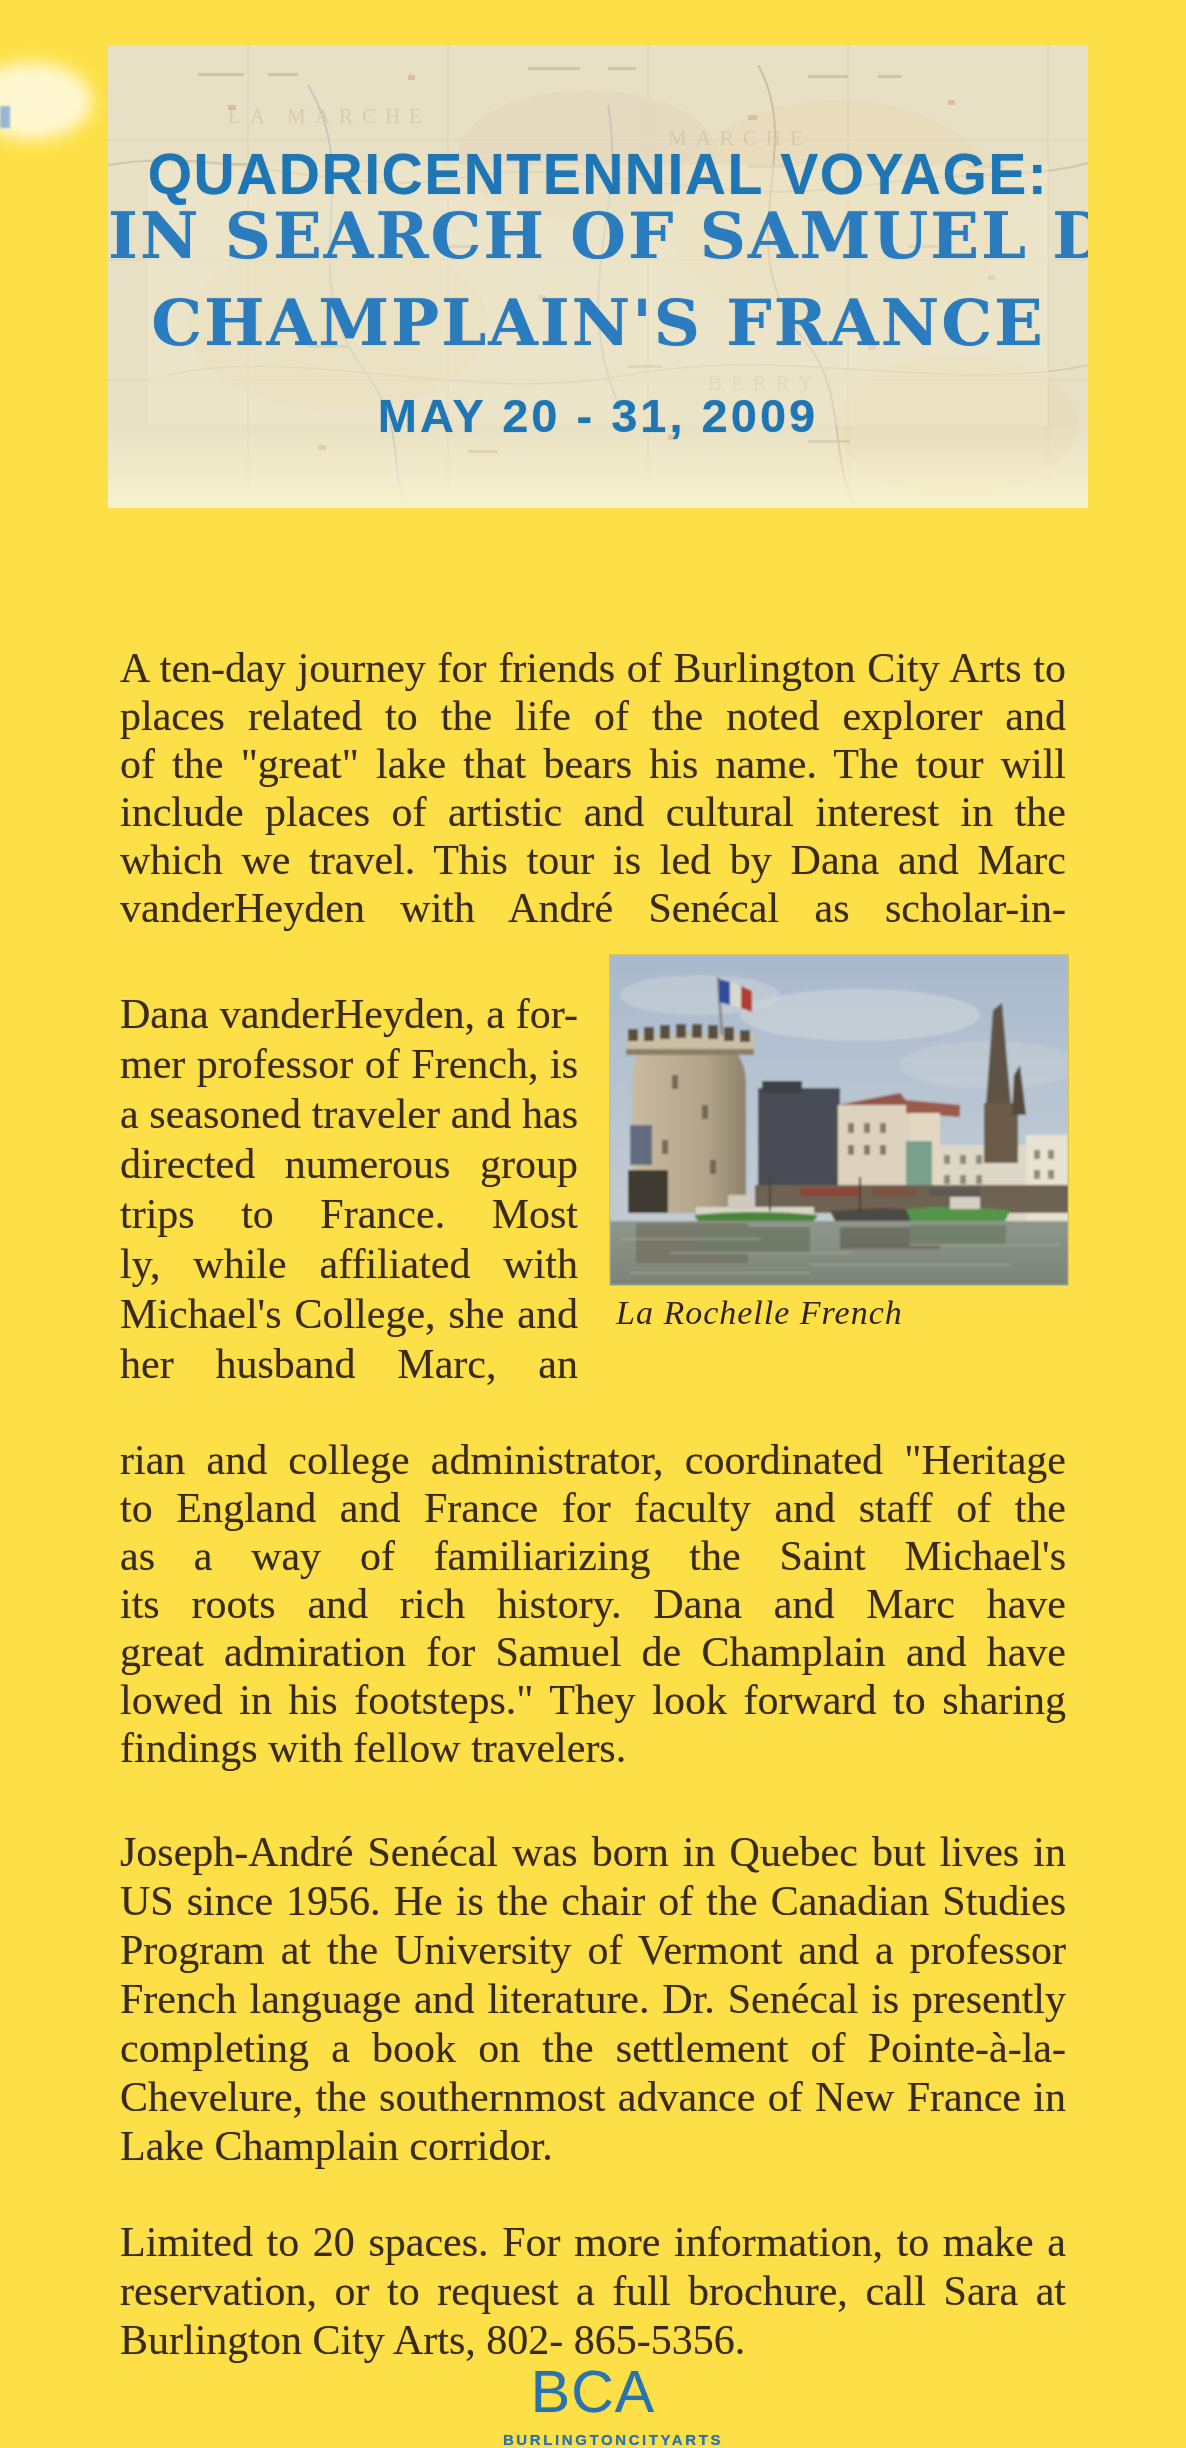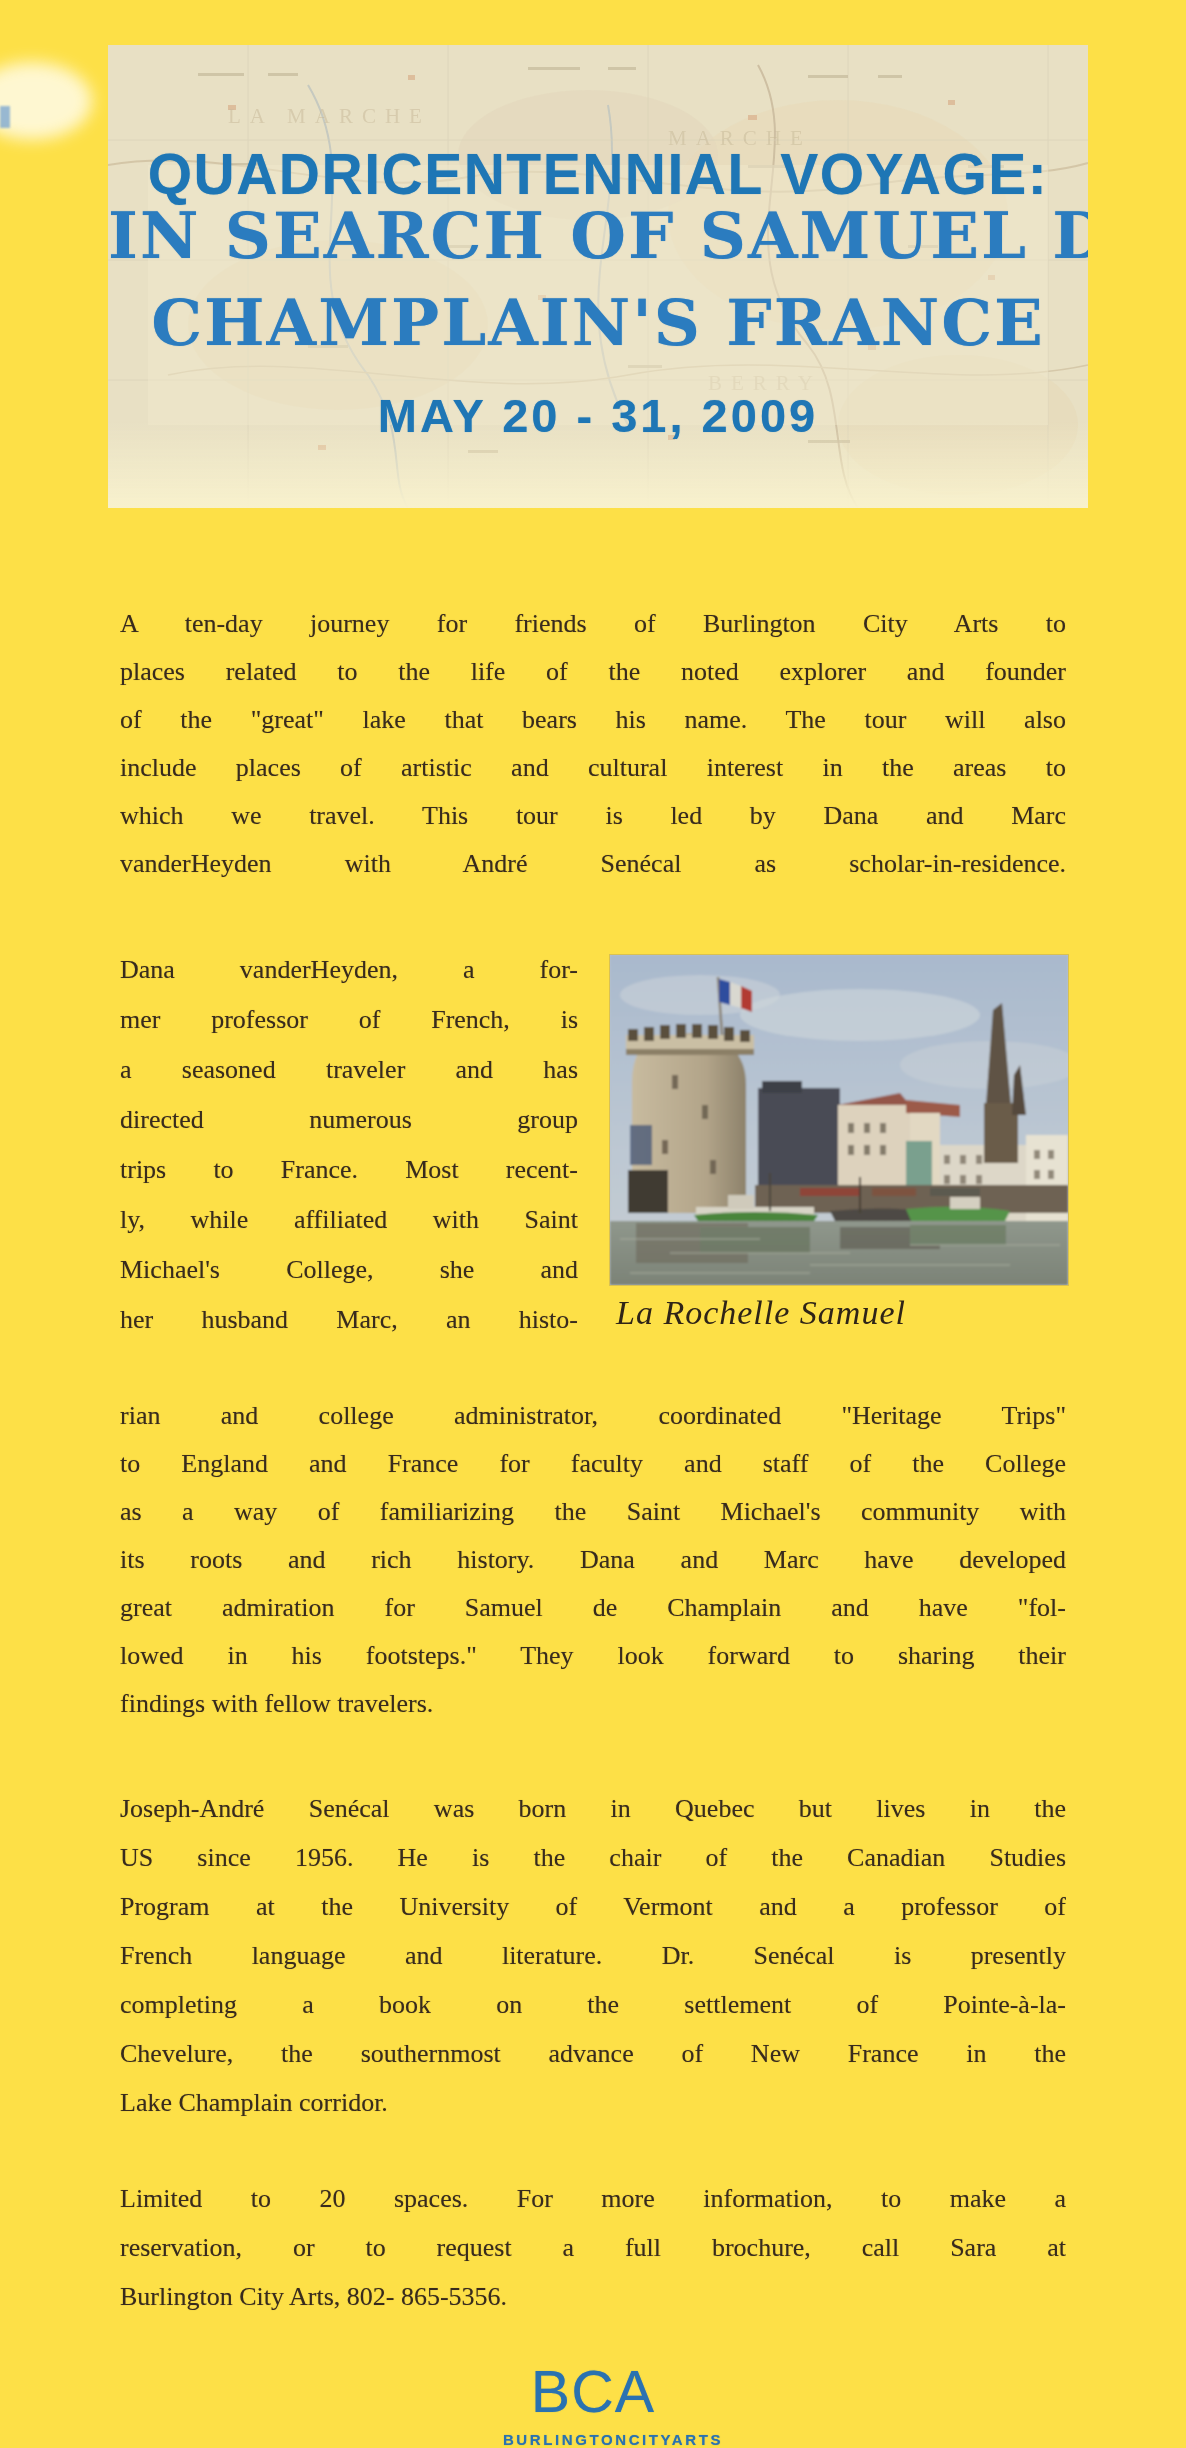--- a/index.html
+++ b/index.html
@@ -22,22 +22,22 @@
     font-size:57px; letter-spacing:1.5px; color:#1e76b5;
     text-shadow:0 0 1px rgba(30,118,181,.55);}
   .h-script{font-family:"DejaVu Serif", serif; font-weight:bold; font-size:64px;
     letter-spacing:2px; color:#2b7cbf; text-shadow:0 0 1px rgba(43,124,191,.5);}
   .h-script1{top:153px;}
   .h-script2{top:240px;}
   .h-dates{top:343px; font-family:"Liberation Sans", sans-serif; font-weight:bold;
     font-size:47px; letter-spacing:3px; color:#1e76b5;
     text-shadow:0 0 1px rgba(30,118,181,.55);}
   
-  .para{position:absolute; color:#382b1d; font-size:26px;
-    text-shadow:0 0 1px rgba(56,43,29,.35);}
+  .para{position:absolute; color:#382b1d; font-size:42px;
+    text-shadow:0 0 1px rgba(56,43,29,.35);margin-top:44px;}
   .tline{text-align:justify; text-align-last:justify; white-space:normal; overflow:hidden;}
   .tline.tl-left{text-align-last:left;}
   .p1{left:120px; top:600px; width:946px;} .p1 .tline{height:48px; line-height:48px;}
   .p2{left:120px; top:945px; width:458px;} .p2 .tline{height:50px; line-height:50px;}
   .p3{left:120px; top:1392px; width:946px;} .p3 .tline{height:48px; line-height:48px;}
   .p4{left:120px; top:1784px; width:946px;} .p4 .tline{height:49px; line-height:49px;}
   .p5{left:120px; top:2174px; width:946px;} .p5 .tline{height:49px; line-height:49px;}
   
   .photo{position:absolute; left:610px; top:955px; width:458px; height:330px; margin:0;
     outline:1px solid rgba(150,135,100,.35); background:#b7c2cf;}
@@ -265,21 +265,21 @@
         <g stroke="#a8ad9e" stroke-width="2" opacity="0.5">
           <line x1="10" y1="284" x2="150" y2="284"></line>
             <line x1="60" y1="298" x2="240" y2="298"></line>
           <line x1="200" y1="310" x2="400" y2="310"></line>
             <line x1="300" y1="290" x2="450" y2="290"></line>
           <line x1="20" y1="318" x2="200" y2="318"></line>
         </g>
       </g>
     </svg>
   </figure>
-  <figcaption class="caption">La Rochelle Samuel</figcaption>
+  <figcaption class="caption">La Rochelle French</figcaption>
 
   <section class="para p3">
       <div class="tline">rian and college administrator, coordinated "Heritage Trips"</div>
       <div class="tline">to England and France for faculty and staff of the College</div>
       <div class="tline">as a way of familiarizing the Saint Michael's community with</div>
       <div class="tline">its roots and rich history. Dana and Marc have developed</div>
       <div class="tline">great admiration for Samuel de Champlain and have "fol-</div>
       <div class="tline">lowed in his footsteps."  They look forward to sharing their</div>
       <div class="tline tl-left">findings with fellow travelers.</div>
     </section>

